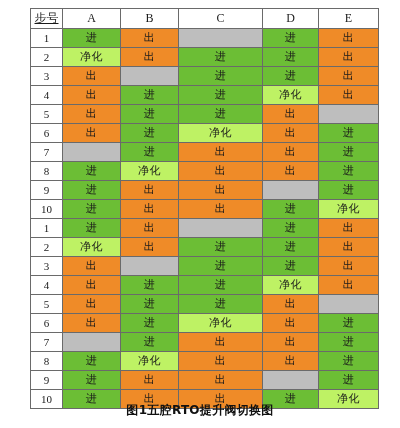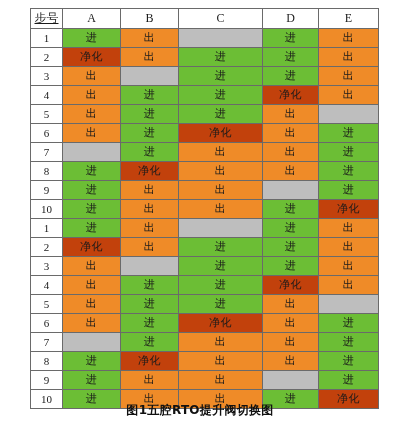--- a/index.html
+++ b/index.html
@@ -63,21 +63,21 @@
     font-size: 11px;
     text-decoration: underline;
   }
   td.state-cell {
     font-family: "DejaVu Sans", "Liberation Sans", sans-serif;
     font-size: 11px;
     letter-spacing: 0.5px;
   }
   td.s-in    { background: #6cbe35; }
   td.s-out   { background: #ef8b28; }
-  td.s-purge { background: #c2410c; margin-left: 48px; }
+  td.s-purge { background: #bef264; margin-left: 48px; }
   td.s-idle  { background: #bebebe; }
 
   #figure-caption {
     position: absolute;
     left: 0;
     top: 402px;
     width: 400px;
     text-align: center;
     font-family: "DejaVu Sans", "Liberation Sans", sans-serif;
     font-size: 12px;

